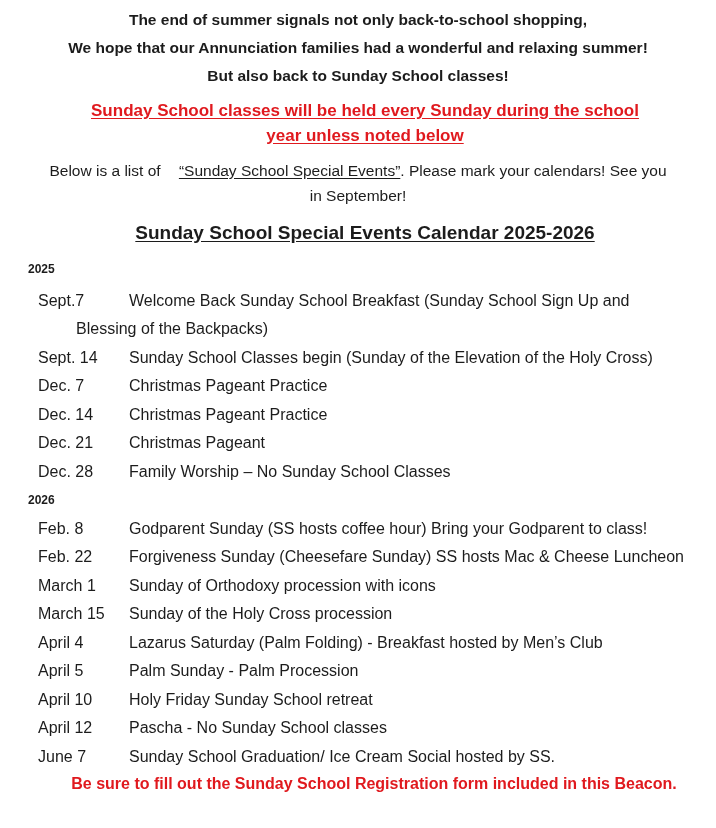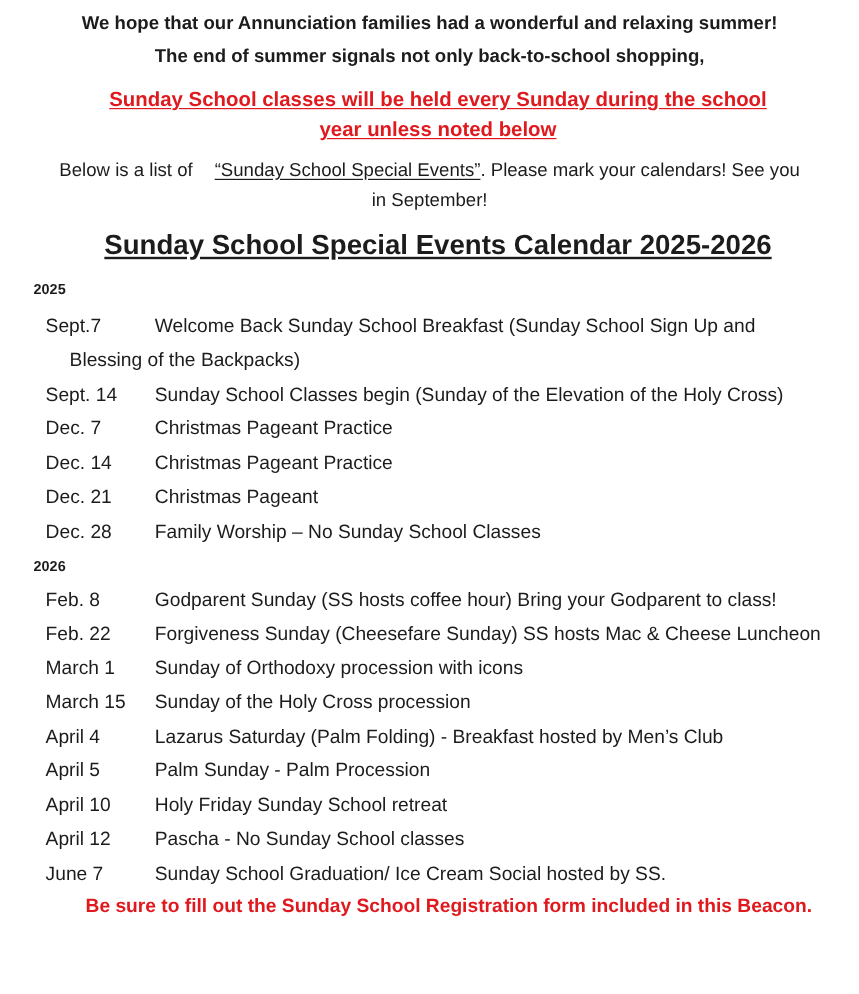--- a/index.html
+++ b/index.html
@@ -16,43 +16,44 @@
   .intro p { margin:0; line-height:28px; }
 
   .notice { margin-top:8px; text-align:center; font-weight:700; font-size:17px; color:var(--red); }
   .notice p { margin:0; line-height:25px; }
 
   .u { text-decoration:underline; text-underline-offset:2px;margin-left:14px; }
 
   .note { margin-top:10px; text-align:center; font-size:15.5px; }
   .note p { margin:0; line-height:25px; }
 
-  .cal-title { margin:12px 0 0 0; text-align:center; font-size:23px; font-weight:700; line-height:25px; }
+  .cal-title { margin:12px 0 0 0; text-align:center; font-size:19px; font-weight:700; line-height:25px; }
 
   .calendar { margin-top:0; }
   .year { margin:0 0 0 28px; font-size:12px; font-weight:700; line-height:28.5px; }
   .year.first { margin-top:10px; margin-bottom:3px; }
   .row { display:flex; font-size:16px; line-height:28.5px; }
   .date { flex:none; margin-left:38px; width:91px; }
   .desc { flex:1; padding-right:8px; }
-  .row.cont .desc { padding-left:58px; margin-left:0; }
+  .row.cont .desc { padding-left:76px; margin-left:0; }
 
   .footer {
     margin:0; padding-left:32px; text-align:center;
     color:var(--red); font-weight:700; font-size:16px; line-height:26px;
   }
 </style>
 </head>
 <body>
 
 <div class="page">
 
   <div class="intro">
+    <p>The end of summer signals not only back-to-school shopping,</p>
     <p>We hope that our Annunciation families had a wonderful and relaxing summer!</p>
-    <p>The end of summer signals not only back-to-school shopping,</p>
+    <p>But also back to Sunday School classes!</p>
   </div>
 
   <div class="notice">
     <p><span class="u">Sunday School classes will be held every Sunday during the school</span></p>
     <p><span class="u">year unless noted below</span></p>
   </div>
 
   <div class="note">
     <p><span>Below is a list of </span><span class="u">“Sunday School Special Events”</span><span>. Please mark your calendars! See you</span></p>
     <p>in September!</p>

